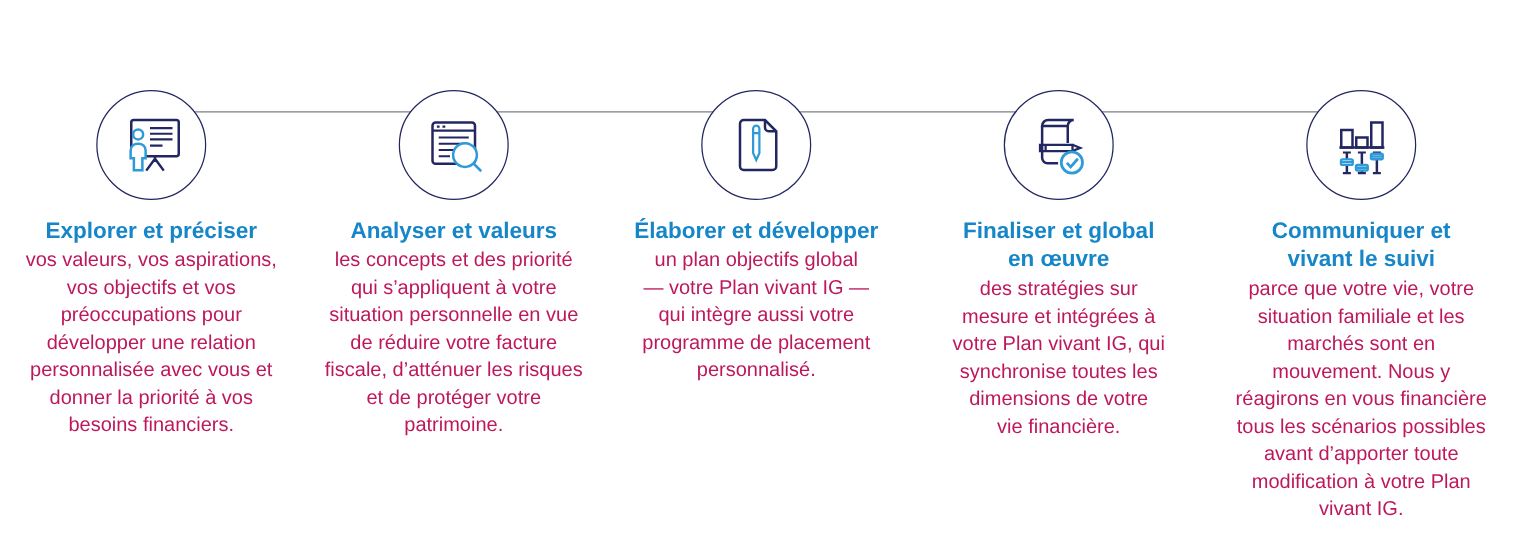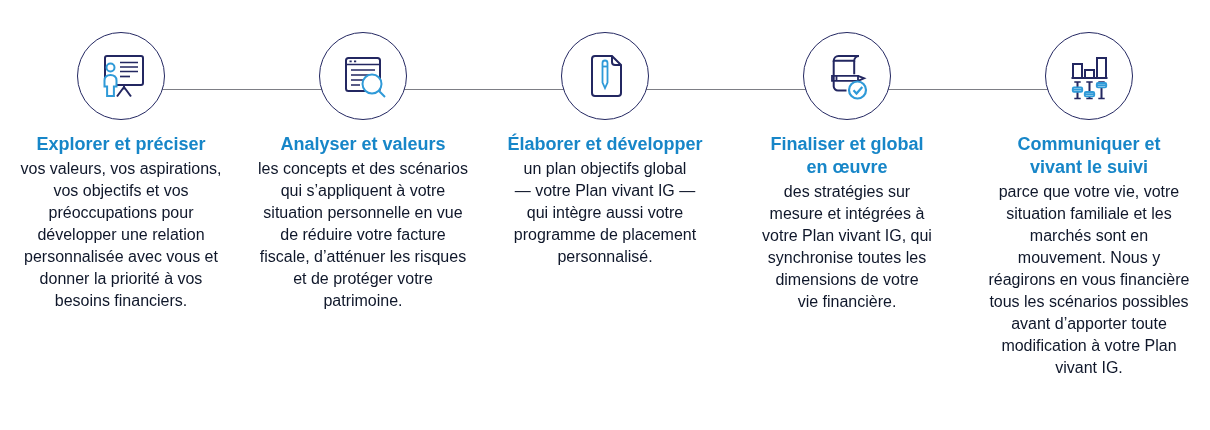--- a/index.html
+++ b/index.html
@@ -18,21 +18,21 @@
   .connector {
     position: absolute;
     top: 89px;
     left: 121px;
     width: 968px;
     height: 1px;
     background: #7d7e85;
   }
   .steps {
     display: flex;
-    padding-top: 32px;
+    padding-top: 72px;
     position: relative;
   }
   .step {
     width: 242px;
     display: flex;
     flex-direction: column;
     align-items: center;
     text-align: center;
   }
   .circle {
@@ -53,21 +53,21 @@
     font-size: 18px;
     font-weight: 700;
     color: #1786c8;
     line-height: 23px;
     white-space: pre-line;
   }
   .desc {
     margin: 2px 0 0 0;
     font-size: 16px;
     font-weight: 400;
-    color: #0f172a;
+    color: #be185d;
     line-height: 22px;
     white-space: pre-line;
     max-width: 232px;
   }
 </style>
 </head>
 <body>
 
 <div class="canvas">
   <div class="connector"></div>
@@ -108,21 +108,21 @@
             <path d="M13.5 12.3 h2.2 M18 12.3 h2.2" stroke-width="1.7"></path>
             <path d="M15 21 H39 M15 26 H39 M15 31 H27.5 M15 36 H24" stroke-width="1.7"></path>
           </g>
           <g stroke="#2f9ad8" stroke-width="2" fill="none">
             <circle cx="36" cy="35" r="9.5" fill="#ffffff"></circle>
             <path d="M42.8 41.8 L49 48"></path>
           </g>
         </svg>
       </div>
       <h3 class="title">Analyser et valeurs</h3>
-      <p class="desc">les concepts et des scénarios
+      <p class="desc">les concepts et des priorité
 qui s’appliquent à votre
 situation personnelle en vue
 de réduire votre facture
 fiscale, d’atténuer les risques
 et de protéger votre
 patrimoine.</p>
     </section>
 
     <section class="step">
       <div class="circle">

